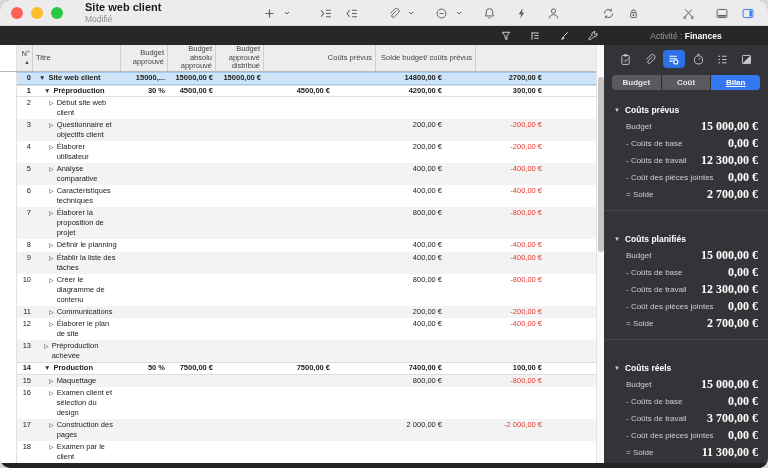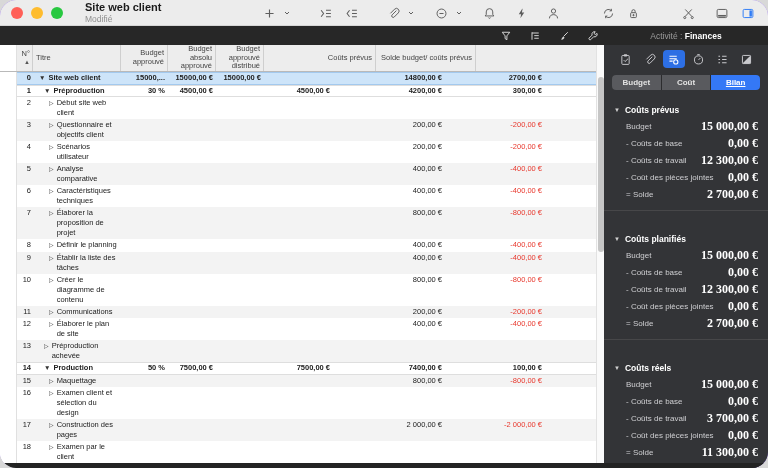--- a/index.html
+++ b/index.html
@@ -1,17 +1,17 @@
 <!DOCTYPE html>
 <html><head>
 <meta charset="utf-8">
 <style>
   * { margin:0; padding:0; box-sizing:border-box; }
   html,body { font-family:"Liberation Sans", sans-serif; background:#d8d8d8; }
-  .window { width:768px; height:468px; position:relative; overflow:hidden; border-radius:16px; background:#8b5cf6; }
+  .window { width:768px; height:468px; position:relative; overflow:hidden; border-radius:10px; background:#8b5cf6; }
 
   
   .titlebar { height:26px; background:#ececec; border-bottom:1px solid #d6d6d6; display:flex; align-items:center; position:relative; }
   .traffic { display:flex; gap:8px; margin-left:11px; }
   .tl { width:12px; height:12px; border-radius:50%; }
   .tl.red{ background:#ff5f57; } .tl.yellow{ background:#febc2e; } .tl.green{ background:#28c840; }
   .titleblock { margin-left:22px; line-height:1; }
   .wtitle { font-size:11px; font-weight:bold; color:#1b1b1b; }
   .wsub { font-size:8.5px; color:#8f8f8f; margin-top:2px; }
   .tb-icons { position:absolute; right:10px; top:0; height:26px; display:flex; align-items:center; color:#5e5e5e; }
@@ -338,21 +338,21 @@
             <div class="tcell r c-couts">200,00 €</div>
             <div class="tcell r c-solde neg">-200,00 €</div>
             <div class="tcell rfill"></div>
           </div>
           <div class="trow">
             <div class="tcell c-gutter"></div>
             <div class="tcell c-num">4</div>
             <div class="tcell c-title">
               <span class="title-inner">
                 <span class="tri" style="margin-left: 13px;">▷</span>
-                <span>Scénarios utilisateur</span>
+                <span>Élaborer utilisateur</span>
               </span>
             </div>
             <div class="tcell r c-b1"></div>
             <div class="tcell r c-b2"></div>
             <div class="tcell r c-b3"></div>
             <div class="tcell r c-b4"></div>
             <div class="tcell r c-couts">200,00 €</div>
             <div class="tcell r c-solde neg">-200,00 €</div>
             <div class="tcell rfill"></div>
           </div>

